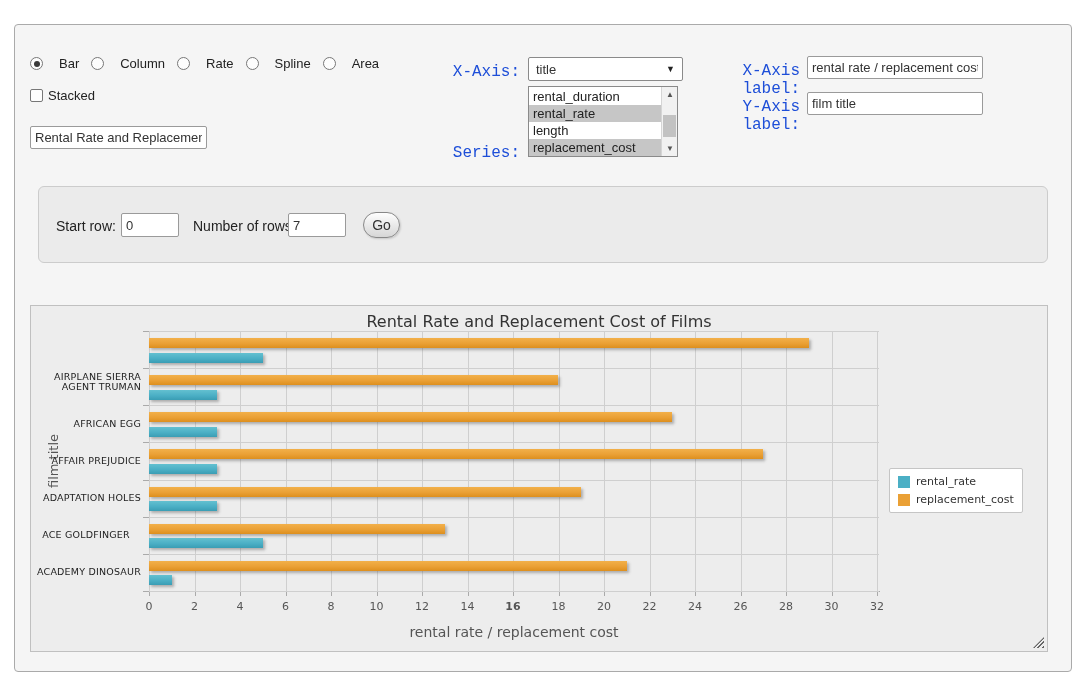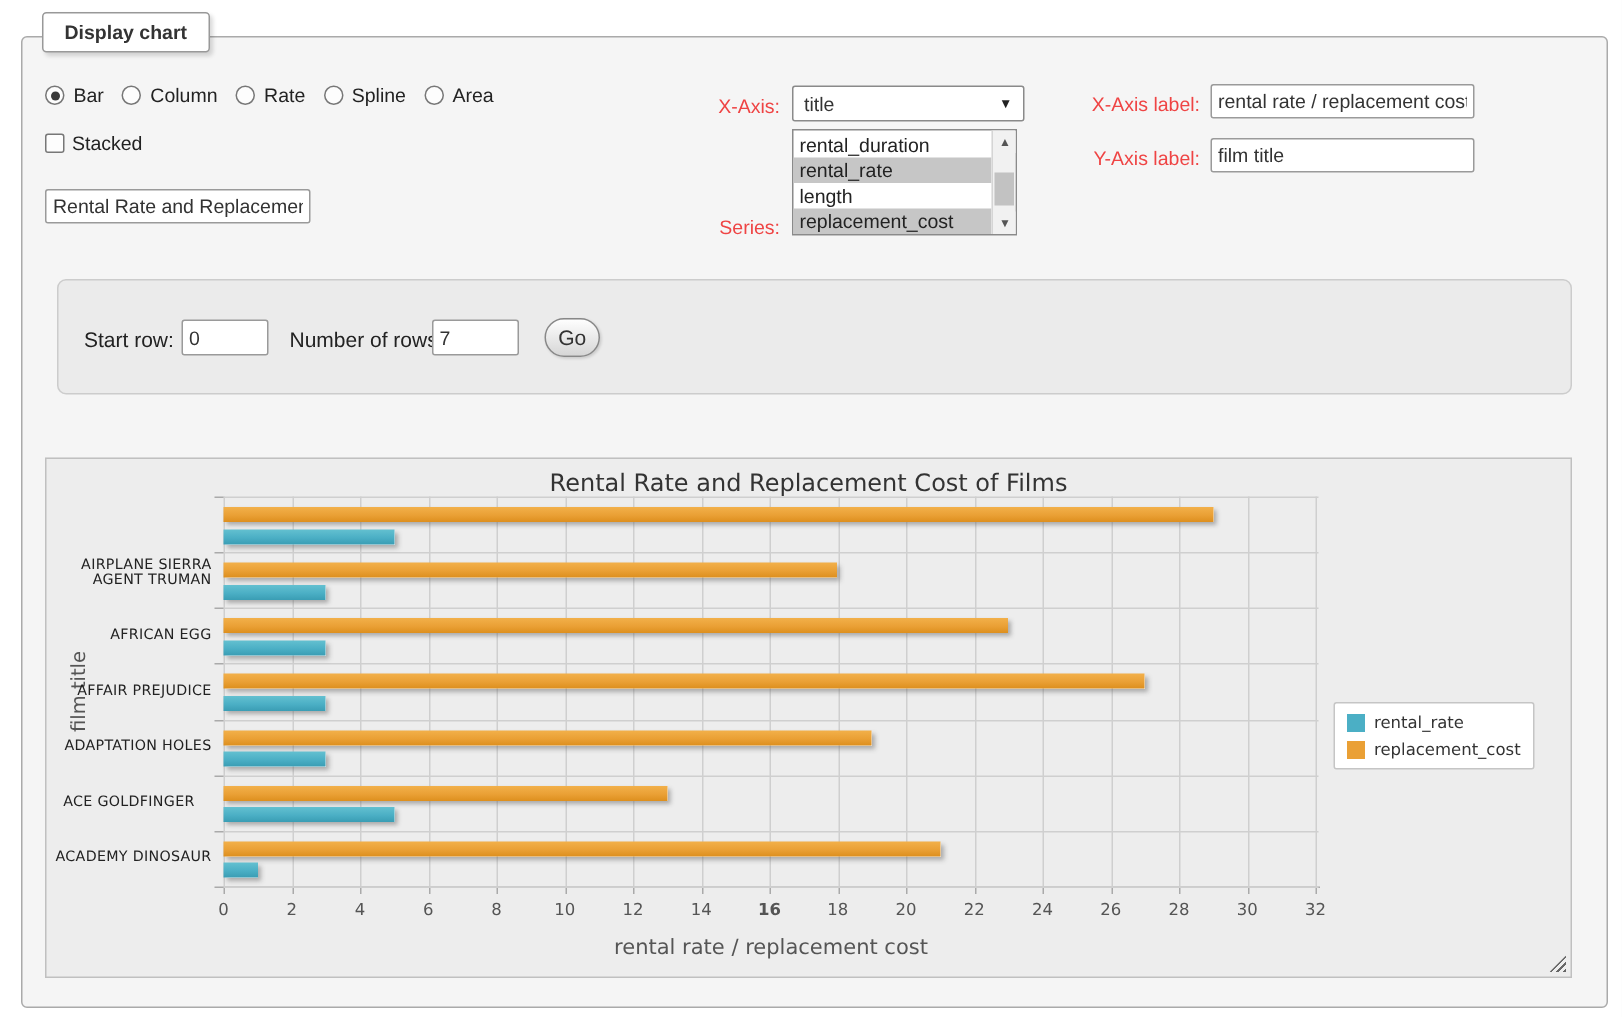--- a/index.html
+++ b/index.html
@@ -8,29 +8,29 @@
   #page { position:relative; width:1081px; height:681px; background:#fff; overflow:hidden; }
 
   
   .fieldset { position:absolute; left:14px; top:24px; width:1058px; height:648px;
     background:#f5f5f5; border:1px solid #aaa; border-radius:4px; }
   .fieldset-legend { position:absolute; left:28px; top:8px; padding:5px 14px;
     background:#fff; border:1px solid #999; border-radius:3px; font-weight:bold;
     font-size:13px; color:#333; box-shadow:2px 2px 3px rgba(0,0,0,.15); z-index:5; }
 
   
-  .ctl-label { position:absolute; font-size:13px; color:#ef4444; }
+  .ctl-label { position:absolute; font-size:16px; color:#1d4ed8;font-family:Liberation Mono, monospace; }
   .right-align { text-align:right; }
   .text-input { position:absolute; background:#fff; border:1px solid #9a9a9a; border-radius:2px;
     font-family:"Liberation Sans", sans-serif; font-size:13px; color:#333; padding:2px 4px;
     white-space:nowrap; overflow:hidden; }
   input.text-input { text-overflow:clip; }
 
   .radio-row { position:absolute; left:30px; top:56px; display:flex; align-items:center; gap:12px; }
-  .radio-item { display:flex; align-items:center; gap:6px; font-size:13px; color:#222; cursor:default;justify-content:flex-end; }
+  .radio-item { display:flex; align-items:center; gap:16px; font-size:13px; color:#222; cursor:default;justify-content:flex-end; }
   .radio-circle { width:13px; height:13px; border:1px solid #777; border-radius:50%;
     background:#fdfdfd; display:flex; align-items:center; justify-content:center; }
   .radio-circle .dot { width:6px; height:6px; border-radius:50%; background:#3a3a3a; display:none; }
   .radio-item.checked .radio-circle .dot { display:block; }
 
   .check-row { position:absolute; left:30px; top:88px; display:flex; align-items:center; gap:5px; font-size:13px; }
   .checkbox { width:13px; height:13px; border:1px solid #777; background:#fdfdfd; border-radius:2px; }
 
   
   .select-box { position:absolute; left:528px; top:57px; width:155px; height:24px; background:#fff;
@@ -88,21 +88,20 @@
   .legend-swatch { width:12px; height:12px; }
   .resize-grip { position:absolute; right:3px; bottom:3px; width:11px; height:11px;
     clip-path:polygon(100% 0, 100% 100%, 0 100%);
     background:repeating-linear-gradient(135deg,#666 0 1.5px,transparent 1.5px 3.5px); }
 </style>
 </head>
 <body>
 
 <div id="page">
   <div class="fieldset"></div>
-  <div class="fieldset-legend">Display chart</div>
 
   <div class="radio-row" id="radio-row">
       <div class="radio-item checked">
         <div class="radio-circle">
           <div class="dot"></div>
         </div>
         <span>Bar</span>
       </div>
       <div class="radio-item">
         <div class="radio-circle"></div>

